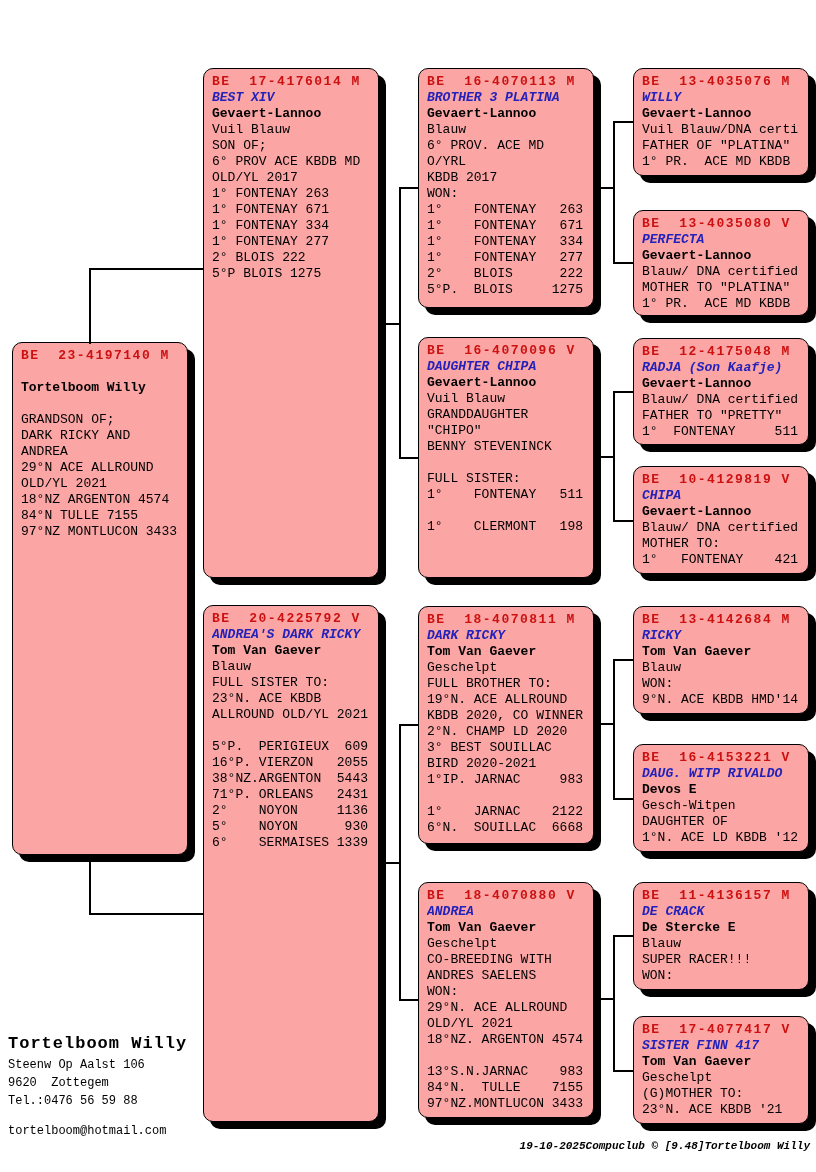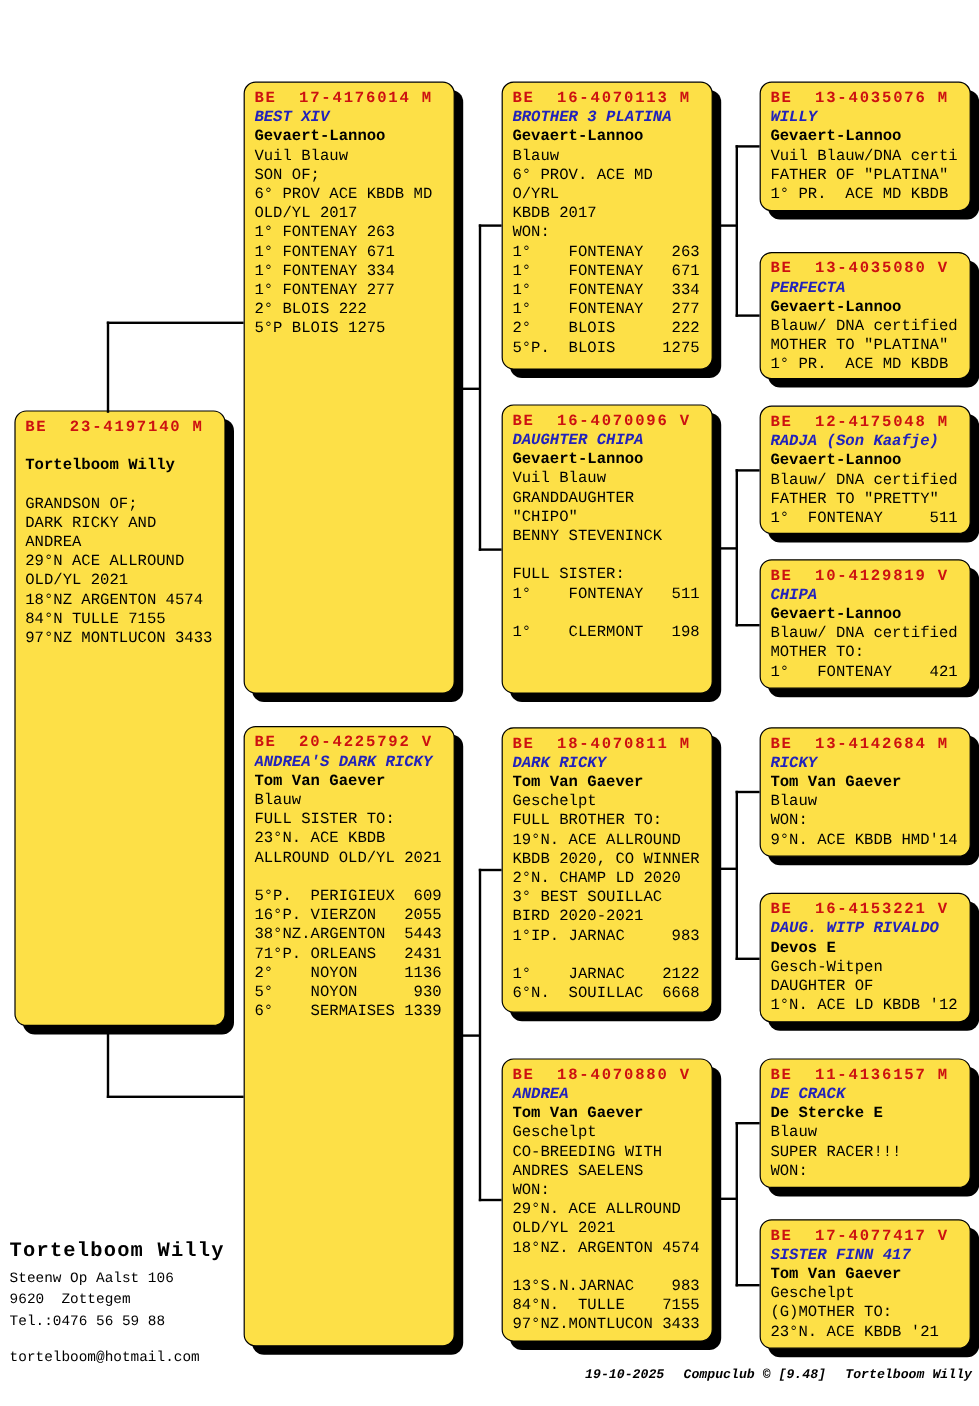--- a/index.html
+++ b/index.html
@@ -18,21 +18,21 @@
   .page-title{
     position:absolute;left:0;top:6px;width:816px;
     text-align:center;
     font-family:"Liberation Sans",sans-serif;
     font-size:21px;color:#000;
     white-space:pre;
   }
   .pbox{
     position:absolute;
     width:176px;
-    background:#fde047;
+    background:#fca5a5;
     border:1.5px solid #000;
     border-radius:10px;
     box-shadow:7px 7px 0 0 #000;
     padding:5px 4px 5px 8px;
     font-size:13px;line-height:16px;
     overflow:hidden;
   }
   .line{white-space:pre;height:16px;overflow:hidden;}
   .line.ring{color:var(--ring-red);font-weight:bold;letter-spacing:1.5px;}
   .line.name{color:var(--name-blue);font-weight:bold;font-style:italic;}
@@ -41,21 +41,21 @@
   .owner{
     position:absolute;left:8px;top:1034px;
     font-size:17px;font-weight:bold;letter-spacing:1px;white-space:pre;
   }
   .addr{position:absolute;left:8px;font-size:12px;white-space:pre;}
   .print-line{
     position:absolute;right:6px;top:1140px;
     font-size:11px;font-style:italic;font-weight:bold;white-space:pre;
     color:#000;
   }
-  .print-line span{margin-left:16px;}
+  .print-line span{}
 </style>
 </head>
 <body>
 
 <div class="sheet">
 
 
   <div class="pbox" style="left:12px;top:342px;height:513px">
       <div class="line ring">BE  23-4197140 M</div>
       <div class="line plain">&nbsp;</div>

